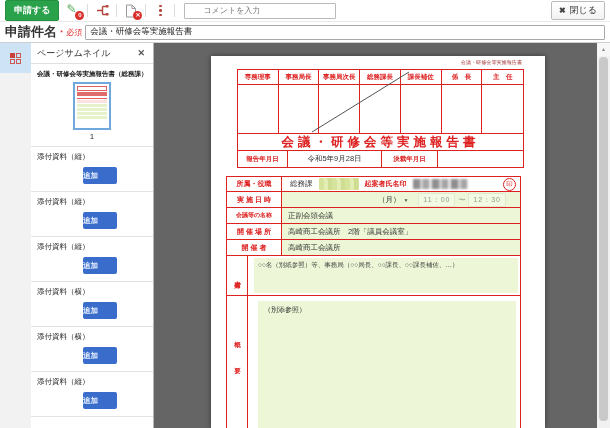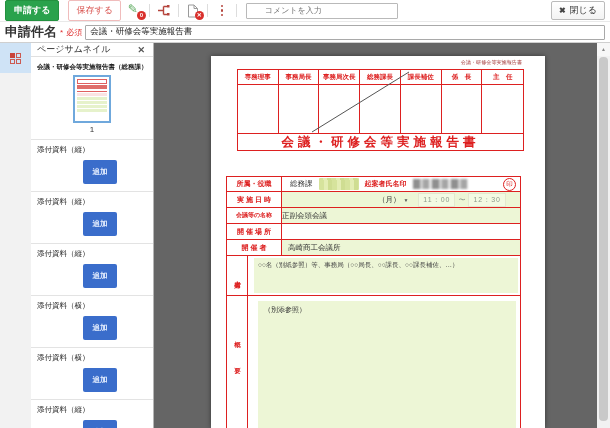--- a/index.html
+++ b/index.html
@@ -78,23 +78,23 @@
   .thumb .t1 { height: 5px; border: 1px solid #e06060; margin-bottom: 1px; }
   .thumb .t2 { height: 4px; background: #d9534f; opacity: .85; margin-bottom: 1px; }
   .thumb .t3 { height: 2px; border-bottom: 1px solid #e06060; margin-bottom: 1px; }
   .thumb .t4 { height: 3px; background: #fbe3e3; margin-bottom: 1px; }
   .thumb .g { height: 4px; background: #e6f2cb; border-bottom: 1px solid #fff; }
   .page-num { font-size: 8px; color: #333; text-align: center; padding: 2px 0 5px; }
   .sect-divider { border-top: 1px solid #e3e3e3; }
   .attach { padding: 5px 0 7px; }
   .attach-label { padding: 0 0 5px 6px; font-size: 7.5px; color: #222; }
   .attach-btn {
-    display: block; margin: 0 auto 0 52px; width: 34px; height: 24px; line-height: 12px;
+    display: block; margin: 0 auto 0 52px; width: 34px; height: 17px; line-height: 12px;
     background: #3a6dcb; color: #e9f1ff; font-size: 7.5px; font-weight: bold;
-    border: none; border-radius: 2px; text-align: center; font-family: inherit; cursor: pointer;
+    border: none; border-radius: 2px; text-align: left; font-family: inherit; cursor: pointer;
   }
 
   
   .canvas { flex: 1; background: #656565; position: relative; overflow: hidden; }
   .scrollbar { position: absolute; right: 0; top: 0; width: 13px; height: 100%; background: #f1f1f1; }
   .scroll-up { height: 13px; background: #f7f7f7; color: #8a8a8a; font-size: 5px; line-height: 13px; text-align: center; cursor: pointer; }
   .scroll-thumb { position: absolute; left: 2px; top: 14px; bottom: 7px; width: 9px; background: #c9c9c9; border-radius: 4px; cursor: pointer; }
 
   .page {
     position: absolute; left: 57px; top: 13px; width: 334px; height: 372px;
@@ -161,21 +161,20 @@
   .summary-box { margin: 5px 4px 0 10px; flex: 1; background: #edf6d6; padding: 4px 6px; font-size: 7px; color: #333; }
   .vspread { letter-spacing: 26px; }
 </style>
 </head>
 <body>
 
 <div class="app">
 
   <div class="toolbar">
     <button class="btn-submit">申請する</button>
-    <button class="btn-save">保存する</button>
     <div class="tb-icon">
       <span class="pen-glyph">✎</span>
       <span class="badge">0</span>
     </div>
     <div class="sep"></div>
     <div class="tb-icon">
       <svg width="13" height="13" viewBox="0 0 13 13">
         <path d="M1 6.5 H6.5 M6.5 2.5 V10.5 M6.5 2.5 H10 M6.5 10.5 H10" stroke="#b5443c" stroke-width="1.4" fill="none"></path>
         <rect x="10" y="1" width="2.5" height="2.5" fill="#b5443c"></rect>
         <rect x="10" y="9" width="2.5" height="2.5" fill="#b5443c"></rect>
@@ -303,20 +302,26 @@
             <div class="ap-b"></div>
             <div class="ap-b"></div>
           </div>
           <svg class="diag" width="287" height="65">
             <line x1="75" y1="63" x2="172" y2="3" stroke="#555" stroke-width="1"></line>
           </svg>
         </div>
 
         <div class="doc-title">会議・研修会等実施報告書</div>
 
+        <div class="date-row">
+          <div class="dr-lab">報告年月日</div>
+          <div class="dr-val">令和5年9月28日</div>
+          <div class="dr-lab2">決裁年月日</div>
+          <div class="dr-empty"></div>
+        </div>
 
         <div class="main-table">
 
           <div class="mrow r1">
             <div class="mlab">所属・役職</div>
             <div class="mval" style="gap:6px; padding-left:8px;">
               <span>総務課</span>
               <span class="redact-y"></span>
               <span class="red" style="font-size:7px;font-weight:bold;">起案者氏名印</span>
               <span class="redact-g"></span>
@@ -332,25 +337,26 @@
                 <span class="caret">▼</span>
               </span>
               <span class="time-box" style="margin-left:10px;">11：00</span>
               <span class="tilde">〜</span>
               <span class="time-box">12：30</span>
             </div>
           </div>
 
           <div class="mrow r3">
             <div class="mlab small">会議等の名称</div>
-            <div class="mval green" style="">正副会頭会議</div>
+            <div class="mval green" style="padding-left:6px;">正副会頭会議</div>
           </div>
 
           <div class="mrow r4">
             <div class="mlab">開 催 場 所</div>
+            <div class="mval green" style="padding-left:6px;">高崎商工会議所　2階「議員会議室」</div>
           </div>
 
           <div class="mrow r5">
             <div class="mlab">開 催 者</div>
             <div class="mval green" style="padding-left:6px;">高崎商工会議所</div>
           </div>
 
           <div class="mrow r6">
             <div class="mlab-v">出席者</div>
             <div class="mval" style="align-items:stretch; background:#fff;">

